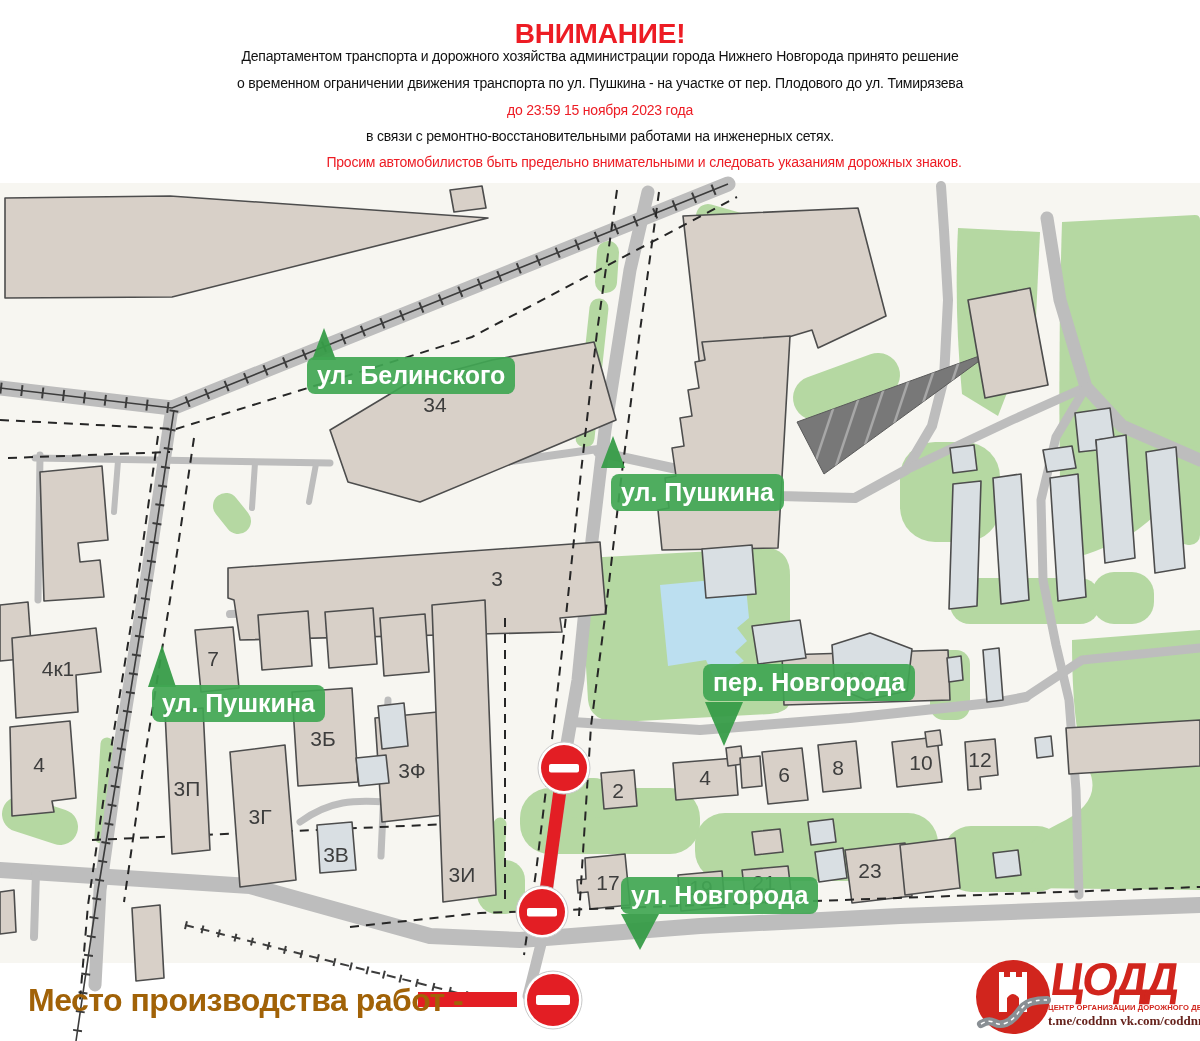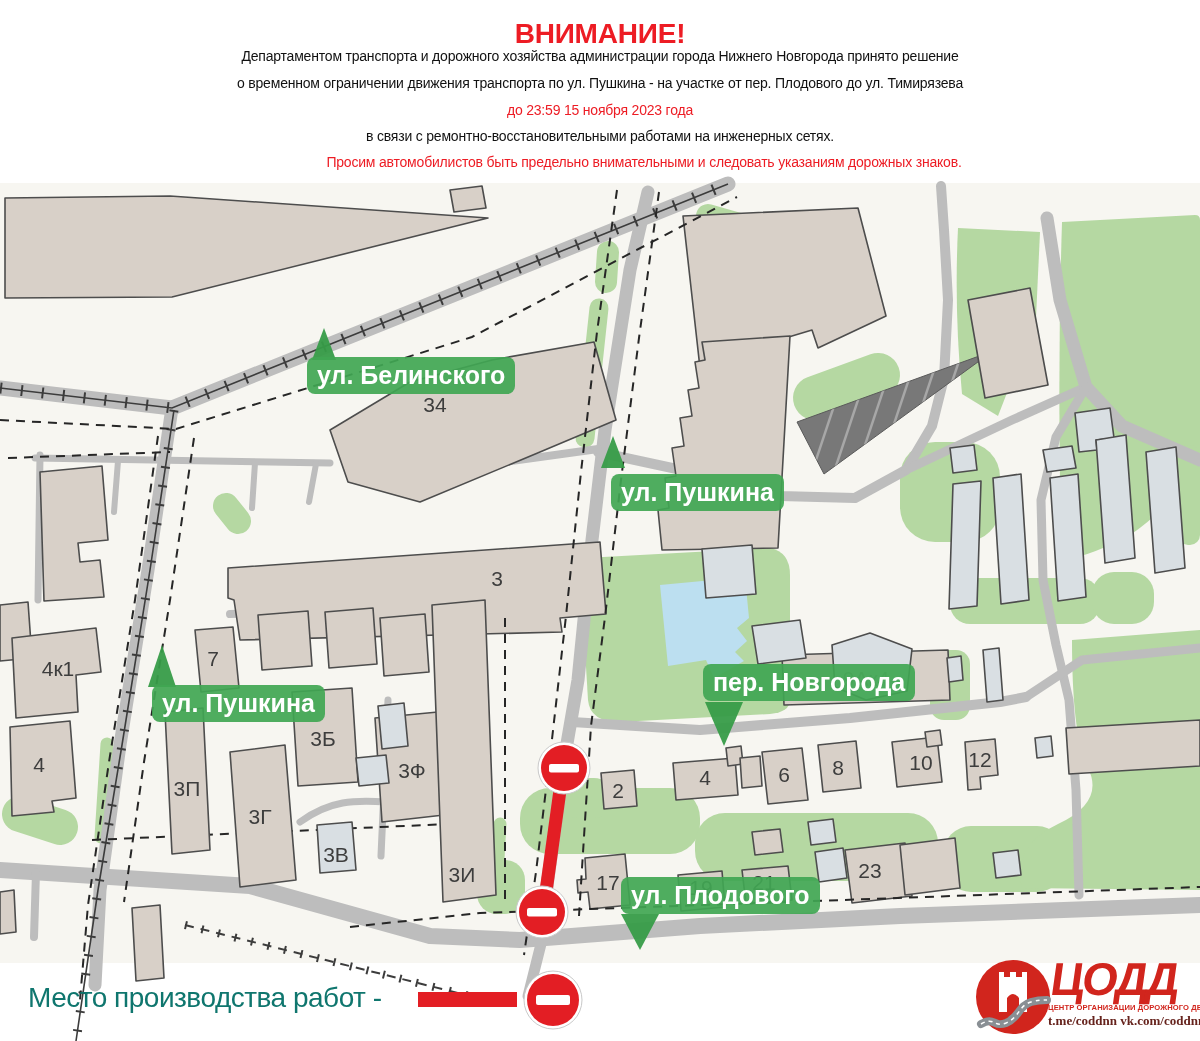--- a/index.html
+++ b/index.html
@@ -15,22 +15,22 @@
           font-weight:bold;font-size:25px;padding:4px 10px;white-space:nowrap;
           line-height:1.15;border-radius:8px;}
   .pin{position:absolute;width:0;height:0;}
   .pin.up{border-left:12px solid transparent;border-right:12px solid transparent;
           border-bottom:32px solid rgba(55,156,72,.95);}
   .pin.up.tall{border-left:14px solid transparent;border-right:14px solid transparent;
           border-bottom:42px solid rgba(55,156,72,.95);}
   .pin.down{border-left:19px solid transparent;border-right:19px solid transparent;
           border-top:44px solid rgba(55,156,72,.95);}
   .pin.down.short{border-top:36px solid rgba(55,156,72,.95);}
-  #legend-text{position:absolute;left:28px;top:982px;font-weight:normal;
-          font-size:28px;color:#0f766e;letter-spacing:-0.5px;white-space:nowrap;}
+  #legend-text{position:absolute;left:28px;top:982px;font-weight:bold;
+          font-size:32px;color:#a16207;letter-spacing:-0.5px;white-space:nowrap;}
   #logo-text{position:absolute;left:1048px;top:958px;color:#d1251d;width:160px;}
   #logo-name{font-weight:bold;font-size:46px;letter-spacing:-2px;line-height:0.95;
           transform:skewX(-8deg);transform-origin:left bottom;}
   #logo-sub{font-weight:bold;font-size:7.6px;letter-spacing:0.1px;margin-top:1px;white-space:nowrap;}
   #logo-links{font-family:"Liberation Serif",serif;font-weight:bold;font-size:13px;
           color:#66231d;margin-top:1px;white-space:nowrap;}
 </style>
 </head>
 <body>
 
@@ -263,21 +263,21 @@
 
 <div class="pin up" style="left:601px;top:436px;"></div>
 <div class="slabel" style="left:611px;top:474px;">ул. Пушкина</div>
 
 <div class="pin up tall" style="left:148px;top:645px;"></div>
 <div class="slabel" style="left:152px;top:685px;">ул. Пушкина</div>
 
 <div class="slabel" style="left:703px;top:664px;">пер. Новгорода</div>
 <div class="pin down" style="left:705px;top:702px;"></div>
 
-<div class="slabel" style="left:621px;top:877px;">ул. Плодового</div>
+<div class="slabel" style="left:621px;top:877px;">ул. Новгорода</div>
 <div class="pin down short" style="left:621px;top:914px;"></div>
 
 <div id="legend-text">Место производства работ -</div>
 
 <div id="logo-text">
   <div id="logo-name">ЦОДД</div>
   <div id="logo-sub">ЦЕНТР ОРГАНИЗАЦИИ ДОРОЖНОГО ДВИЖЕНИЯ</div>
   <div id="logo-links">t.me/coddnn vk.com/coddnn52</div>
 </div>
 

